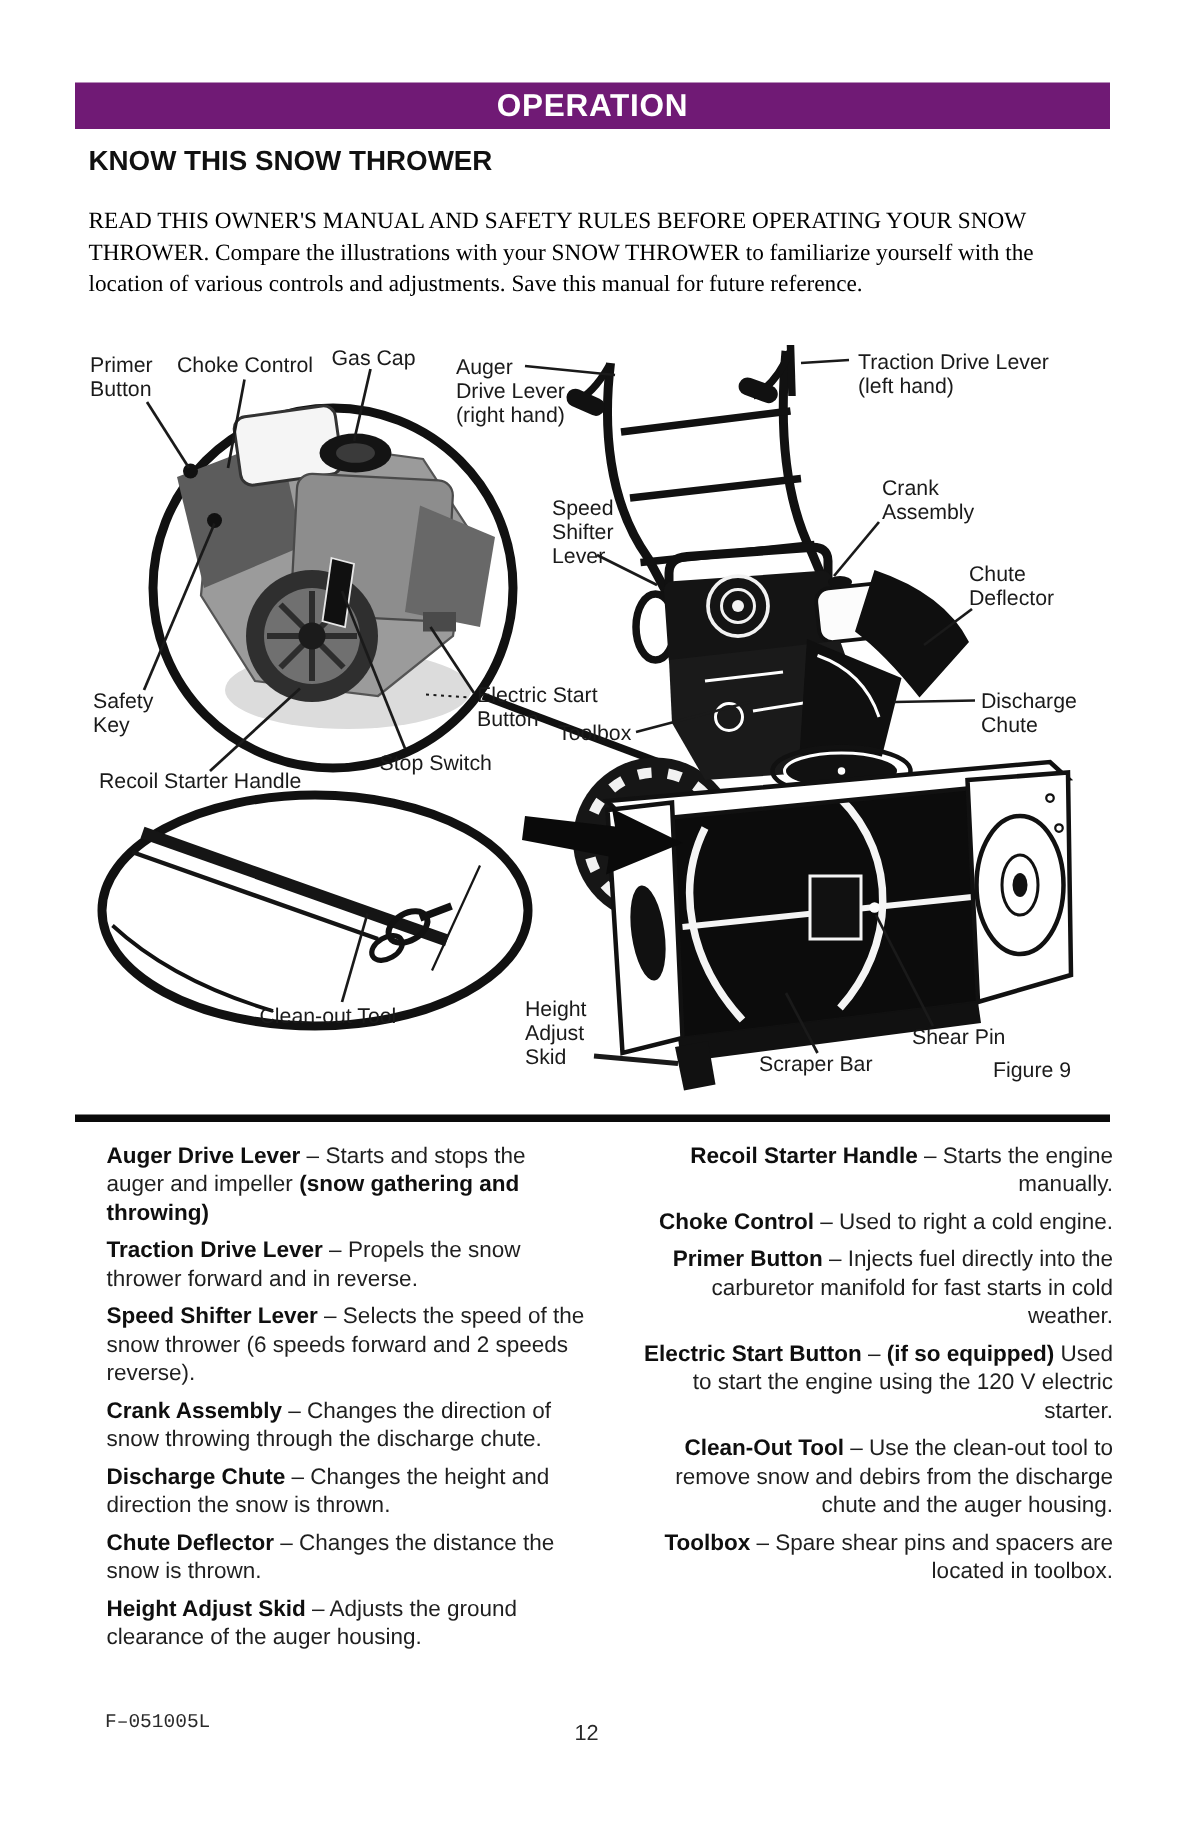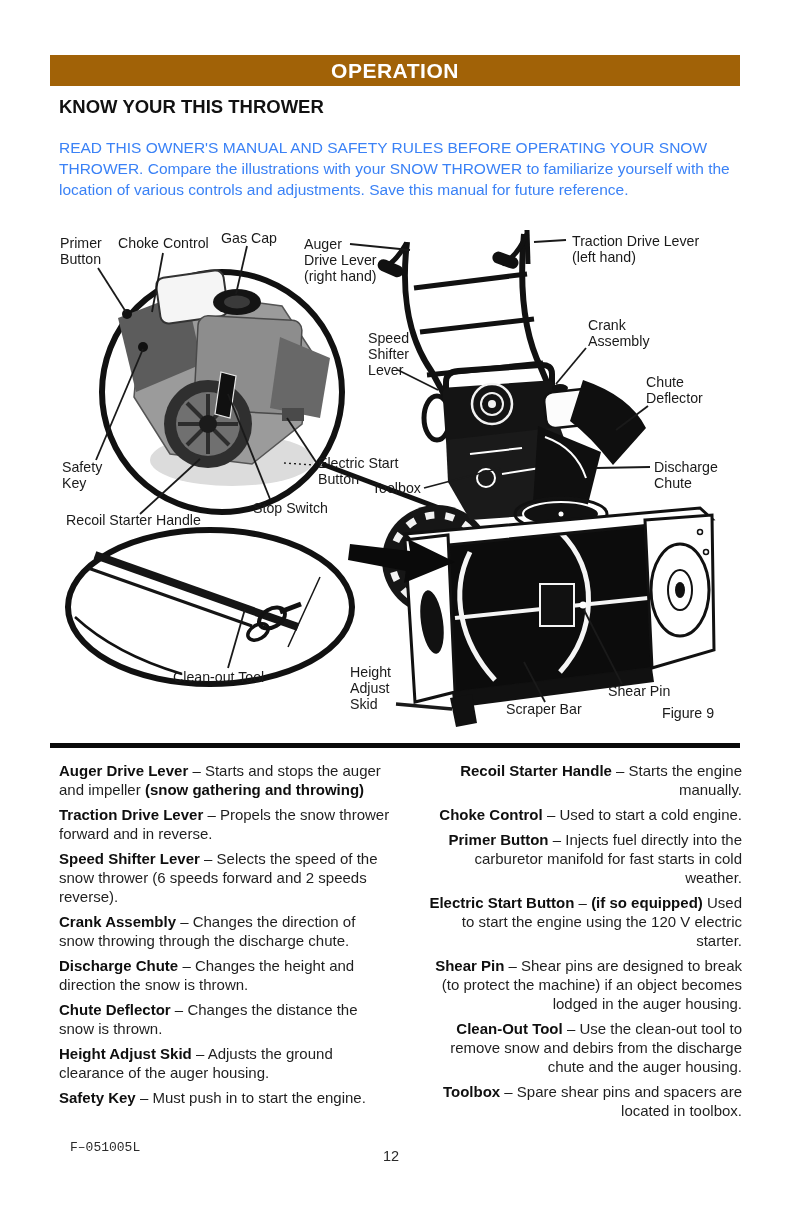--- a/index.html
+++ b/index.html
@@ -2,66 +2,66 @@
 <html><head>
 <meta charset="utf-8">
 <style>
   html,body{margin:0;padding:0;background:#fff;}
   .page{
     position:relative; width:792px; height:1224px; background:#ffffff;
     font-family:"Liberation Sans", sans-serif; color:#1c1c1c; overflow:hidden;
   }
   .header-bar{
     position:absolute; left:50px; top:55px; width:690px; height:31px;
-    background:#a16207; display:flex; align-items:center; justify-content:center;
+    background:#701a75; display:flex; align-items:center; justify-content:center;
   }
   .header-bar .title{
     color:#ffffff; font-weight:bold; font-size:21px; letter-spacing:.5px;
   }
   .section-title{
     position:absolute; left:59px; top:96px; font-size:18.5px; font-weight:bold; color:#111;
   }
   .intro{
     position:absolute; left:59px; top:121px; width:682px;
-    font-size:15.5px; line-height:21px; color:#3b82f6;
+    font-size:15.5px; line-height:21px; color:#000000;font-family:Liberation Serif, serif;
   }
   .diagram{
     position:absolute; left:0; top:222px; width:792px; height:515px;
   }
   .diagram svg{display:block;}
   .diagram text{
     font-family:"Liberation Sans", sans-serif; font-size:14.2px; fill:#1a1a1a;
   }
   .rule{
     position:absolute; left:50px; top:743px; width:690px; height:5px; background:#0a0a0a;
   }
   .col{
     position:absolute; top:761px; font-size:15px; line-height:19px; color:#1f1f1f;
   }
   .col.left{left:59px; width:332px;}
   .col.right{left:414px; width:328px;text-align:right;}
-  .def{margin:0 0 6px 0;}
+  .def{margin:0 0 6px 12px;}
   .def b{color:#0f0f0f;}
   .footer-doc{
     position:absolute; left:70px; top:1140px; font-size:13px; color:#2a2a2a;font-family:Liberation Mono, monospace;
   }
   .footer-page{
     position:absolute; left:383px; top:1148px; font-size:14.5px; color:#2a2a2a;
   }
 </style>
 </head>
 <body>
 
 <div class="page">
 
   <div class="header-bar">
     <span class="title">OPERATION</span>
   </div>
 
-  <div class="section-title">KNOW YOUR THIS THROWER</div>
+  <div class="section-title">KNOW THIS SNOW THROWER</div>
 
   <p class="intro">READ THIS OWNER'S MANUAL AND SAFETY RULES BEFORE OPERATING YOUR SNOW THROWER. Compare the illustrations with your SNOW THROWER to familiarize yourself with the location of various controls and adjustments. Save this manual for future reference.</p>
 
   <div class="diagram">
     <svg width="792" height="515" viewBox="0 0 792 515" xmlns="http://www.w3.org/2000/svg">
 
       <line x1="322" y1="242" x2="455" y2="292" stroke="#111" stroke-width="5"></line>
 
       <g>
         <circle cx="222" cy="170" r="120" fill="#ffffff" stroke="#111" stroke-width="6"></circle>
@@ -236,29 +236,27 @@
   <div class="rule"></div>
 
   <div class="col left">
     <p class="def"><b>Auger Drive Lever</b> <span>–</span> <span>Starts and stops the auger and impeller</span> <b>(snow gathering and throwing)</b></p>
     <p class="def"><b>Traction Drive Lever</b> <span>–</span> <span>Propels the snow thrower forward and in reverse.</span></p>
     <p class="def"><b>Speed Shifter Lever</b> <span>–</span> <span>Selects the speed of the snow thrower (6 speeds forward and 2 speeds reverse).</span></p>
     <p class="def"><b>Crank Assembly</b> <span>–</span> <span>Changes the direction of snow throwing through the discharge chute.</span></p>
     <p class="def"><b>Discharge Chute</b> <span>–</span> <span>Changes the height and direction the snow is thrown.</span></p>
     <p class="def"><b>Chute Deflector</b> <span>–</span> <span>Changes the distance the snow is thrown.</span></p>
     <p class="def"><b>Height Adjust Skid</b> <span>–</span> <span>Adjusts the ground clearance of the auger housing.</span></p>
-    <p class="def"><b>Safety Key</b> <span>–</span> <span>Must push in to start the engine.</span></p>
   </div>
 
   <div class="col right">
     <p class="def"><b>Recoil Starter Handle</b> <span>–</span> <span>Starts the engine manually.</span></p>
-    <p class="def"><b>Choke Control</b> <span>–</span> <span>Used to start a cold engine.</span></p>
+    <p class="def"><b>Choke Control</b> <span>–</span> <span>Used to right a cold engine.</span></p>
     <p class="def"><b>Primer Button</b> <span>–</span> <span>Injects fuel directly into the carburetor manifold for fast starts in cold weather.</span></p>
     <p class="def"><b>Electric Start Button</b> <span>–</span> <b>(if so equipped)</b> <span>Used to start the engine using the 120 V electric starter.</span></p>
-    <p class="def"><b>Shear Pin</b> <span>–</span> <span>Shear pins are designed to break (to protect the machine) if an object becomes lodged in the auger housing.</span></p>
     <p class="def"><b>Clean-Out Tool</b> <span>–</span> <span>Use the clean-out tool to remove snow and debirs from the discharge chute and the auger housing.</span></p>
     <p class="def"><b>Toolbox</b> <span>–</span> <span>Spare shear pins and spacers are located in toolbox.</span></p>
   </div>
 
   <div class="footer-doc">F–051005L</div>
   <div class="footer-page">12</div>
 
 </div>
 
 </body></html>

